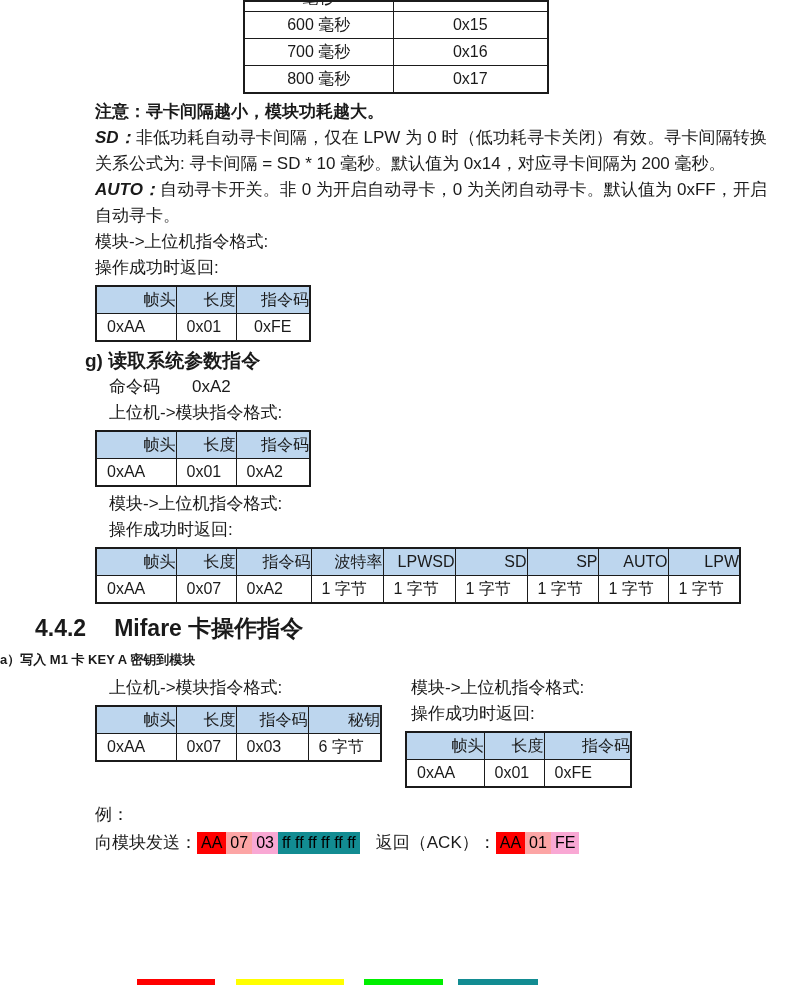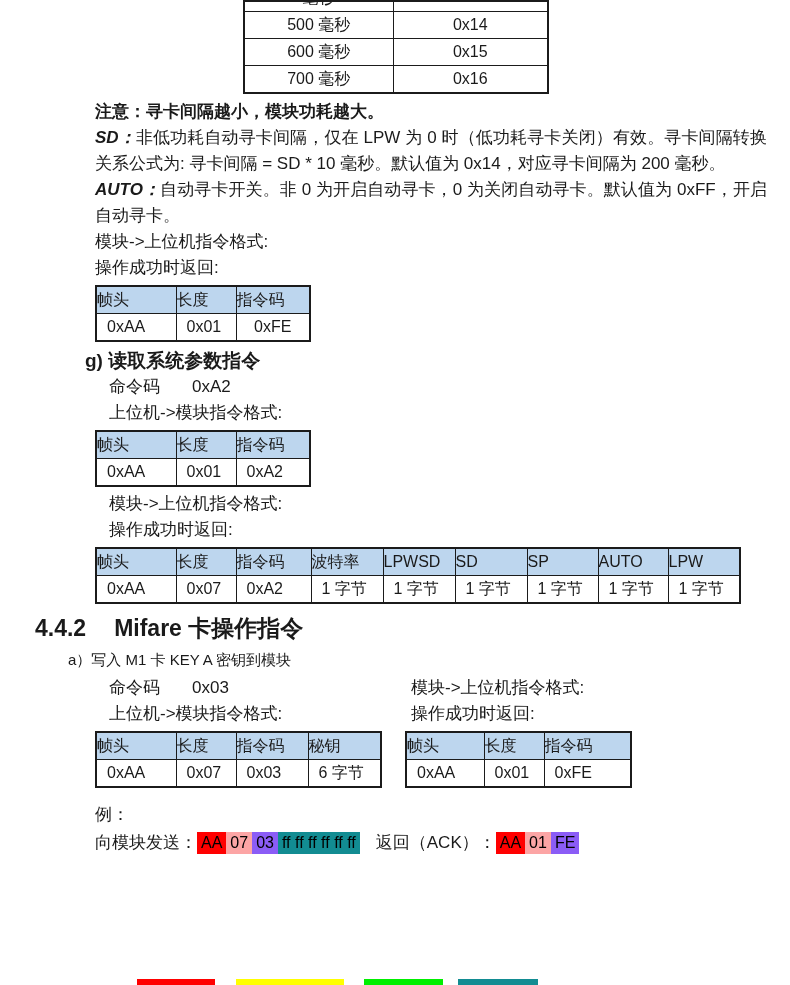--- a/index.html
+++ b/index.html
@@ -11,55 +11,55 @@
   }
   .content { position:absolute; left:0; top:0; width:790px; }
 
   
   table.dt { border-collapse:collapse; table-layout:fixed; }
   table.dt td {
     border:1px solid #1b1b1b; height:26px; font-size:16px;
     padding:0 0 0 10px; vertical-align:middle; background:#fff;
   }
   table.dt { border:2px solid #1b1b1b; }
-  table.dt td.hd { background:#bdd6ee; text-align:left; padding:0; }
+  table.dt td.hd { background:#bdd6ee; text-align:right; padding:0; }
   table.dt td.ctr { text-align:center; padding:0; }
 
   
   .interval-wrap { margin-left:243px; }
   .clipcell { height:9px; overflow:hidden; display:flex; align-items:flex-end; justify-content:center; }
   .clipcell span { line-height:26px; font-size:17px; }
 
   
   .para { margin-left:95px; width:672px; text-align:justify; }
   .bold { font-weight:bold; }
   .plabel { font-weight:bold; font-style:italic; }
   .doc-link { color:#0563c1; text-decoration:underline; cursor:pointer; }
   .lineindent { margin-left:109px; }
   .cmdval { margin-left:32px; }
 
   .g-heading { margin-left:85px; font-size:19px; font-weight:bold; line-height:27px; margin-top:5px; }
   .h442 { margin-left:35px; font-size:23px; line-height:32px; margin-top:8px; }
   .h442 .num { margin-right:28px; }
-  .a-heading { margin-left:68px; font-size:15px; font-weight:normal; line-height:27px; margin-top:2px; }
+  .a-heading { font-size:13px; font-weight:bold; line-height:27px; margin-top:2px; }
 
   
   .twocol { display:flex; margin-left:95px; margin-top:2px; }
   .twocol .col-left  { width:310px; }
   .twocol .col-right { width:330px; }
   .collabel { padding-left:14px; }
   .col-right .collabel { padding-left:6px; }
 
   
   .example-line { margin-left:95px; display:flex; align-items:center; }
   .chips { display:flex; }
   .chip { padding:0 4px; font-size:16px; line-height:22px; color:#000; }
   .hl-red   { background:#ff0000; }
   .hl-yellow{ background:#fca5a5; }
-  .hl-green { background:#8b5cf6; }
+  .hl-green { background:#f9a8d4; }
   .hl-teal  { background:#128c92; }
   .gap-l { margin-left:16px; }
 
   
   .bottom-bar { position:absolute; top:979px; height:8px; }
   .bb-red   { left:137px; width:78px;  background:#ff0000; }
   .bb-yellow{ left:236px; width:108px; background:#ffff00; }
   .bb-green { left:364px; width:79px;  background:#00ef00; }
   .bb-teal  { left:458px; width:80px;  background:#128c92; }
 
@@ -83,30 +83,30 @@
                 <span>毫秒</span>
               </div>
         </td>
         <td class="ctr" style="height:9px">
           <div class="clipcell">
                 <span></span>
               </div>
         </td>
       </tr>
       <tr>
-        <td class="ctr">500 毫秒</td>
-        <td class="ctr">0x14</td>
-      </tr>
-      <tr>
         <td class="ctr">600 毫秒</td>
         <td class="ctr">0x15</td>
       </tr>
       <tr>
         <td class="ctr">700 毫秒</td>
         <td class="ctr">0x16</td>
+      </tr>
+      <tr>
+        <td class="ctr">800 毫秒</td>
+        <td class="ctr">0x17</td>
       </tr>
     </tbody>
       </table>
   </div>
 
   <p class="para bold mt5">注意：寻卡间隔越小，模块功耗越大。</p>
 
   <p class="para"><span class="plabel">SD：</span><span>非低功耗自动寻卡间隔，仅在 LPW 为 0 时（低功耗寻卡关闭）有效。寻卡间隔转换关系公式为: 寻卡间隔 = SD * 10 毫秒。默认值为 0x14，对应寻卡间隔为 200 毫秒。</span></p>
 
 
@@ -196,21 +196,20 @@
     </tr>
   </tbody>
     </table>
 
   <h2 class="h442"><span class="num">4.4.2</span><span>Mifare 卡操作指令</span></h2>
 
   <h3 class="a-heading">a）写入 M1 卡 KEY A 密钥到模块</h3>
 
   <div class="twocol">
     <div class="col-left">
-      <p class="collabel"><span>命令码</span><span class="cmdval">0x03</span></p>
       <p class="collabel">上位机-&gt;模块指令格式:</p>
       <table class="dt mt4">
         <colgroup>
             <col style="width:80px">
             <col style="width:60px">
             <col style="width:72px">
             <col style="width:73px">
           </colgroup>
         <tbody>
             <tr>

